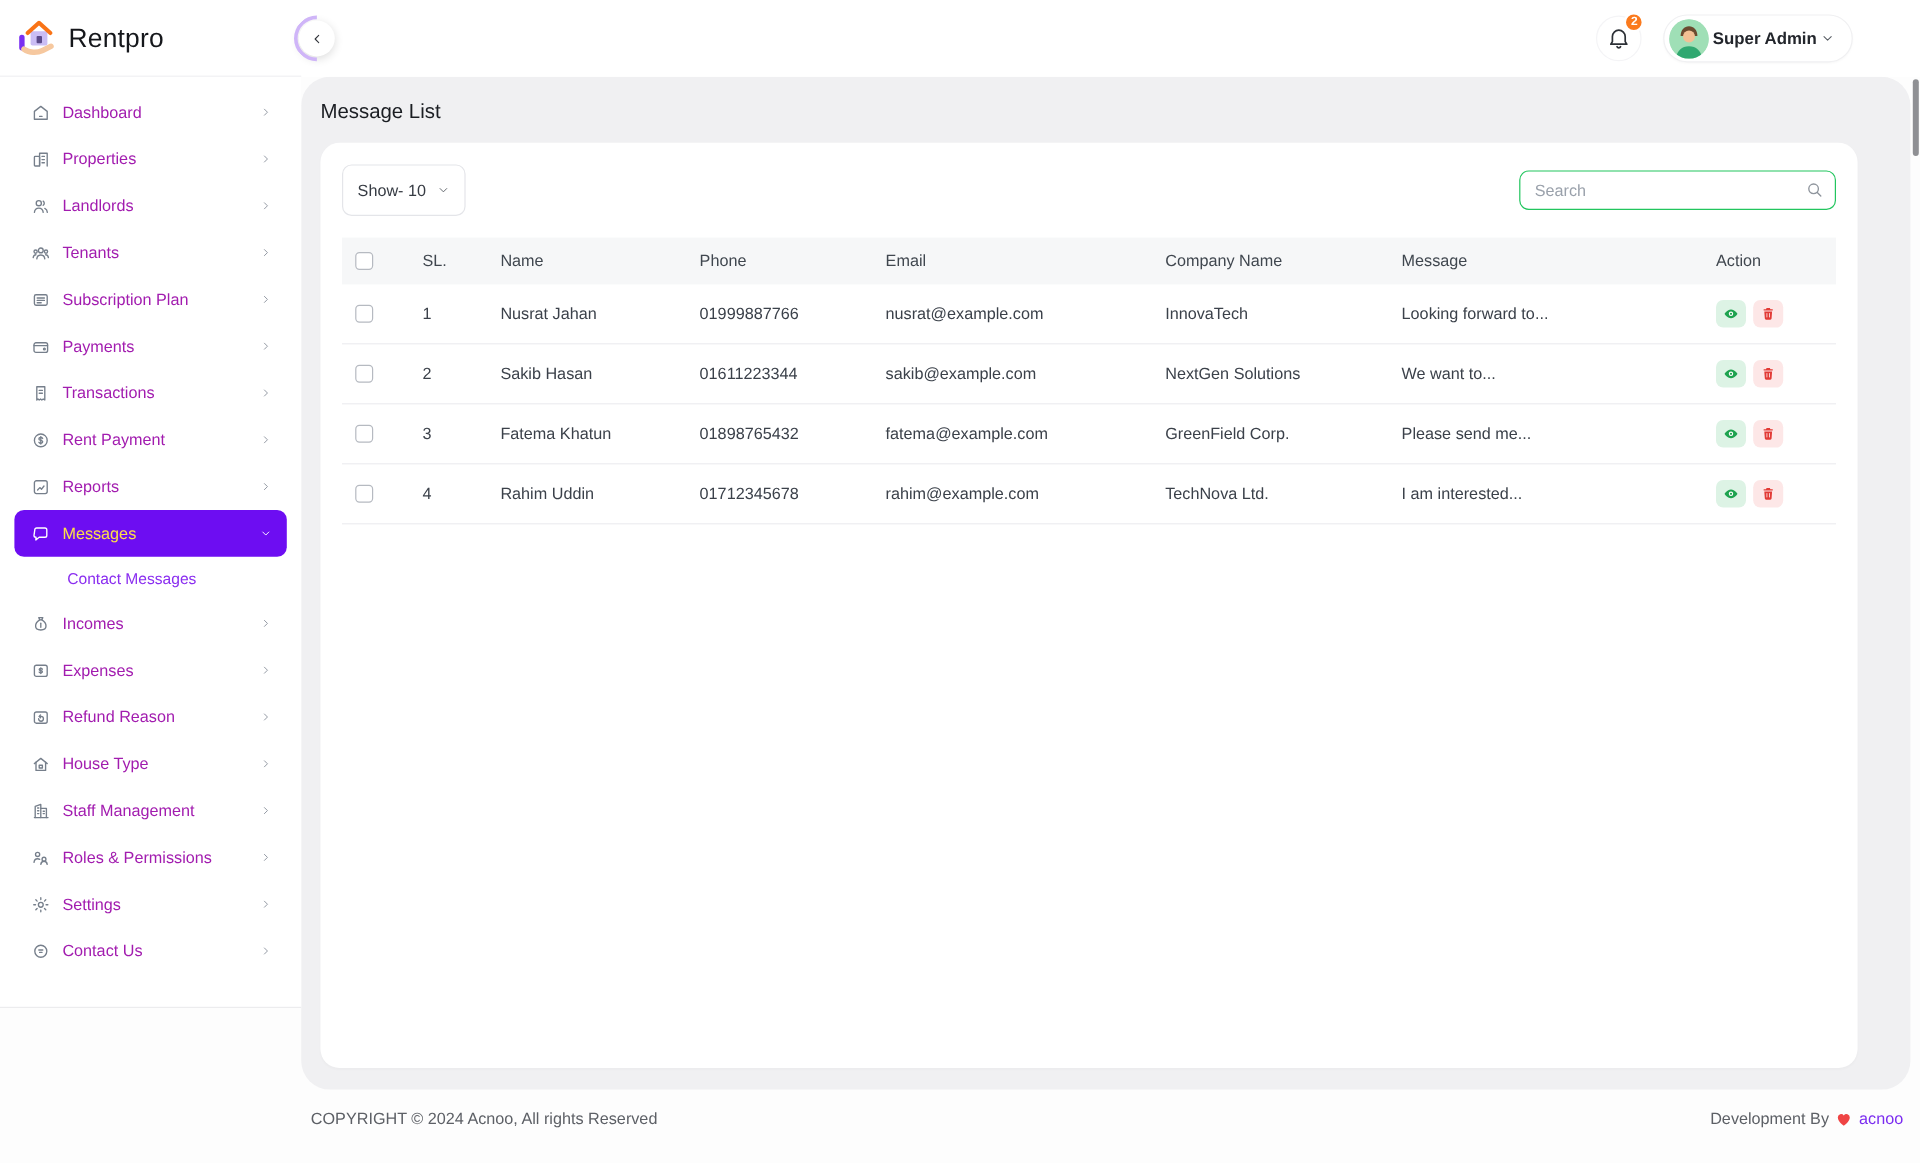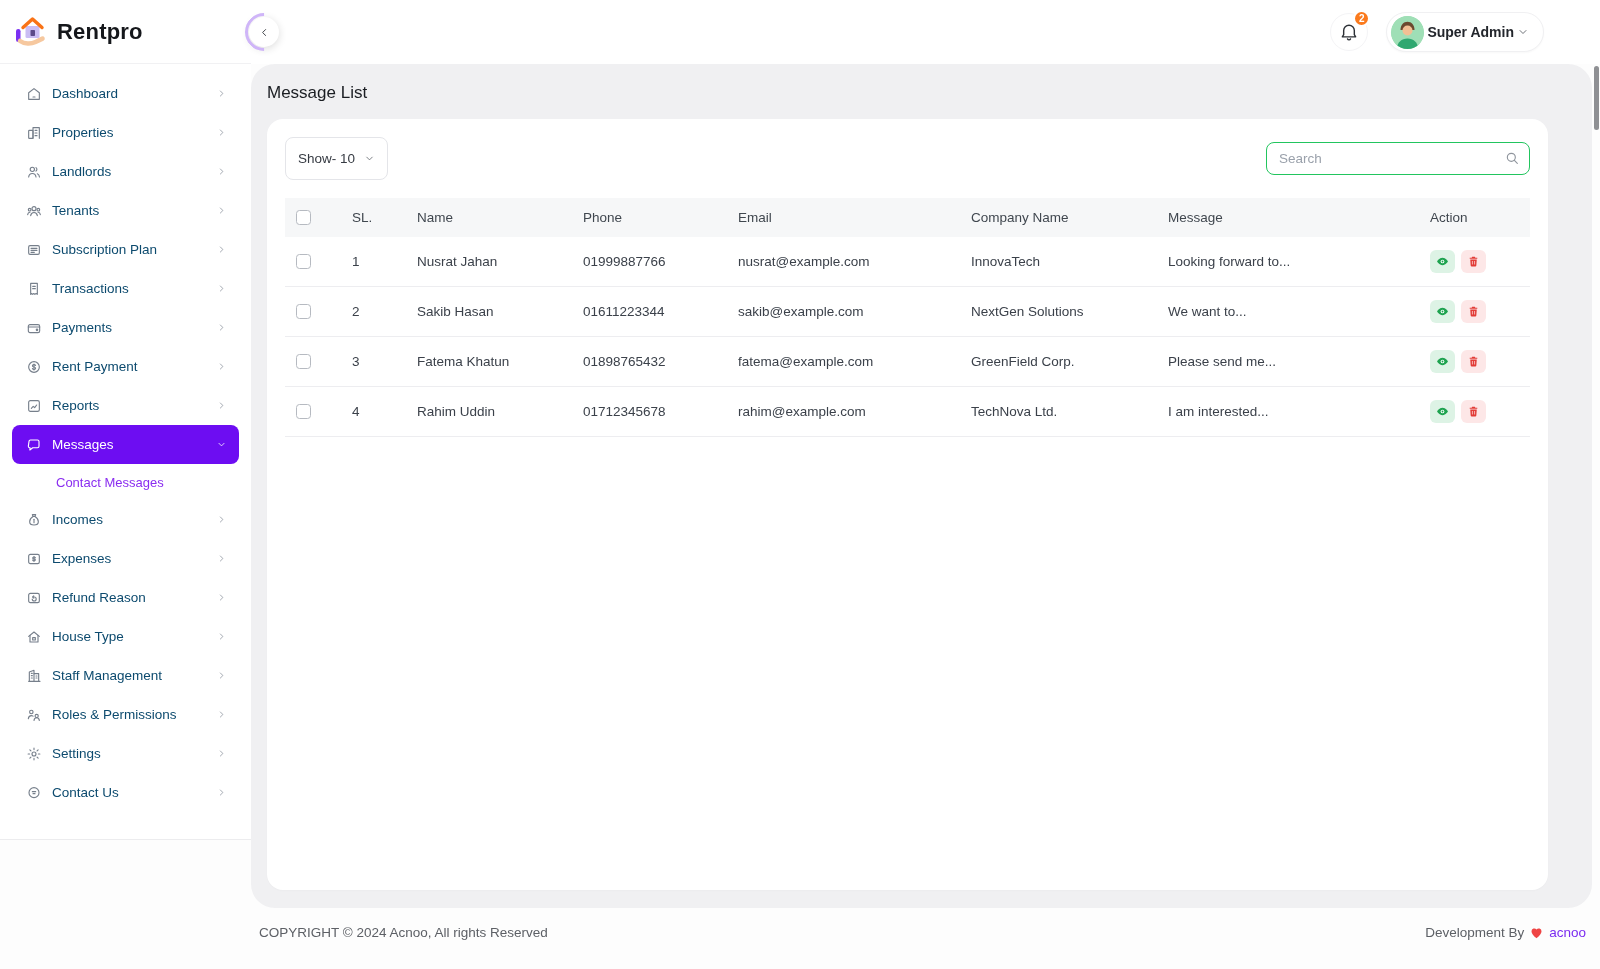--- a/index.html
+++ b/index.html
@@ -11,28 +11,28 @@
     --green:#1ea34f; --green-bg:#ddf3e5; --red:#e23b36; --red-bg:#fde7e7;
   }
 
   svg{display:block}
   .stroke-ic svg{fill:none;stroke:currentColor;stroke-width:1.7;stroke-linecap:round;stroke-linejoin:round}
 
   
   .sidebar{position:absolute;left:0;top:0;width:251px;height:840px;background:#fff;border-bottom:1px solid #ececee;z-index:3}
   .logo-row{height:64px;display:flex;align-items:center;padding-left:14px;border-bottom:1px solid #f1f1f3}
   .logo-ic{width:36px;height:36px;margin-right:7px}
-  .brand-name{font-size:22px;font-weight:700;color:#15171b;letter-spacing:.2px}
+  .brand-name{font-size:22px;font-weight:400;color:#15171b;letter-spacing:.2px}
   .nav{padding-top:10px}
-  .nav-item{height:39px;margin:0 12px;padding:0 12px 0 14px;display:flex;align-items:center;gap:10px;border-radius:8px;color:#0c4a6e;font-size:13.5px;cursor:pointer}
+  .nav-item{height:39px;margin:0 12px;padding:0 12px 0 14px;display:flex;align-items:center;gap:10px;border-radius:8px;color:#a21caf;font-size:13.5px;cursor:pointer}
   .nav-item .ic{width:16px;height:16px;color:#767f8b;flex:0 0 16px}
   .nav-item .ic svg{width:16px;height:16px}
   .nav-item .chev{margin-left:auto;width:11px;height:11px;color:#8b929c}
   .nav-item .chev svg{width:11px;height:11px}
-  .nav-item.active{background:var(--accent);color:#ffffff}
+  .nav-item.active{background:var(--accent);color:#fde047}
   .nav-item.active .ic,.nav-item.active .chev{color:#fff}
   .nav-sub{height:36px;display:flex;align-items:center;padding-left:56px;font-size:13px;color:var(--accent-sub);cursor:pointer}
 
   
   .header{position:absolute;left:251px;top:0;width:1349px;height:64px;background:#fff;z-index:2}
   .hdr-right{position:absolute;right:56px;top:0;height:64px;display:flex;align-items:center;gap:18px}
   .bell-btn{position:relative;width:38px;height:38px;border-radius:50%;background:#fff;border:1px solid #f4f4f6;display:flex;align-items:center;justify-content:center;color:#2c3036;cursor:pointer}
   .bell-btn svg{width:20px;height:20px}
   .badge{position:absolute;top:-4px;right:-3px;min-width:17px;height:17px;border-radius:50%;background:var(--badge);color:#fff;font-size:10px;font-weight:700;display:flex;align-items:center;justify-content:center;border:2px solid #fff}
   .user-pill{height:40px;display:flex;align-items:center;gap:3px;background:#fff;border:1px solid #f0f0f2;border-radius:22px;padding:0 14px 0 4px;cursor:pointer;box-shadow:0 1px 2px rgba(0,0,0,.03)}
@@ -174,40 +174,40 @@
     <span>Subscription Plan</span>
     <span class="chev stroke-ic">
           <svg viewBox="0 0 24 24">
             <path d="M9.5 6.5 15 12l-5.5 5.5"></path>
           </svg>
         </span>
   </div>
       <div class="nav-item">
     <span class="ic stroke-ic">
           <svg viewBox="0 0 24 24">
-            <path d="M7 3.5h10V20l-2-1.3-1.7 1.3-1.6-1.3L10 20l-1.5-1.3L7 20z"></path>
-            <path d="M10 8h4M10 11.5h4"></path>
-          </svg>
-        </span>
-    <span>Transactions</span>
-    <span class="chev stroke-ic">
-          <svg viewBox="0 0 24 24">
-            <path d="M9.5 6.5 15 12l-5.5 5.5"></path>
-          </svg>
-        </span>
-  </div>
-      <div class="nav-item">
-    <span class="ic stroke-ic">
-          <svg viewBox="0 0 24 24">
             <rect x="3.5" y="7" width="17" height="12" rx="2.5"></rect>
             <path d="M3.5 10.5h17"></path>
             <circle cx="16.5" cy="14.8" r="1.1"></circle>
           </svg>
         </span>
     <span>Payments</span>
+    <span class="chev stroke-ic">
+          <svg viewBox="0 0 24 24">
+            <path d="M9.5 6.5 15 12l-5.5 5.5"></path>
+          </svg>
+        </span>
+  </div>
+      <div class="nav-item">
+    <span class="ic stroke-ic">
+          <svg viewBox="0 0 24 24">
+            <path d="M7 3.5h10V20l-2-1.3-1.7 1.3-1.6-1.3L10 20l-1.5-1.3L7 20z"></path>
+            <path d="M10 8h4M10 11.5h4"></path>
+          </svg>
+        </span>
+    <span>Transactions</span>
     <span class="chev stroke-ic">
           <svg viewBox="0 0 24 24">
             <path d="M9.5 6.5 15 12l-5.5 5.5"></path>
           </svg>
         </span>
   </div>
       <div class="nav-item">
     <span class="ic stroke-ic">
           <svg viewBox="0 0 24 24">
             <circle cx="12" cy="12" r="8"></circle>

